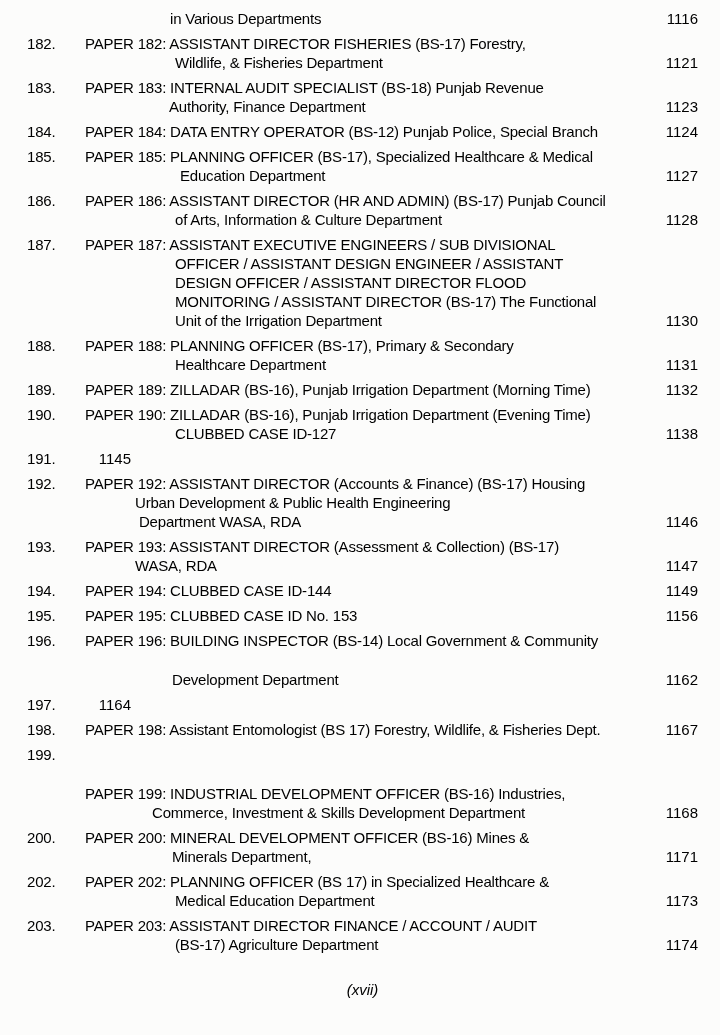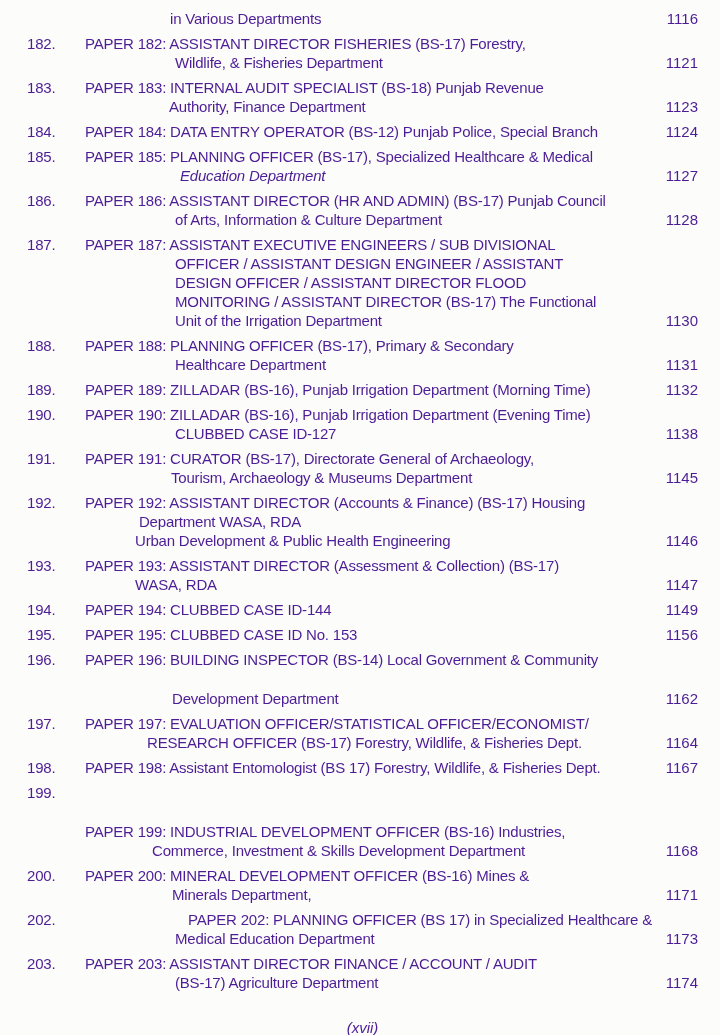--- a/index.html
+++ b/index.html
@@ -5,21 +5,21 @@
   html, body { margin: 0; padding: 0; }
   body {
     width: 720px; height: 1035px;
     background: #ffffff;
     font-family: "Liberation Sans", sans-serif;
   }
   .sheet {
     box-sizing: border-box;
     width: 720px; height: 1035px;
     background: #fcfcfb;
-    color: #4c1d95;
+    color: #000000;
     padding: 9px 22px 0 27px;
     overflow: hidden;
     font-size: 15px;
     line-height: 19px;
     letter-spacing: -0.2px;
   }
   .entry { display: flex; margin-bottom: 6px; }
   .num  { flex: 0 0 58px; width: 58px; }
   .lines { flex: 1 1 auto; min-width: 0; }
   .line { white-space: pre; }
@@ -70,21 +70,21 @@
         <div class="num">184.</div>
         <div class="lines">
           <div class="line" style="padding-left: 0px;">PAPER 184: DATA ENTRY OPERATOR (BS-12) Punjab Police, Special Branch</div>
         </div>
         <div class="pageno">1124</div>
       </div>
       <div class="entry">
         <div class="num">185.</div>
         <div class="lines">
           <div class="line" style="padding-left: 0px;">PAPER 185: PLANNING OFFICER (BS-17), Specialized Healthcare &amp; Medical</div>
-          <div class="line" style="padding-left: 95px; font-style: italic;">Education Department</div>
+          <div class="line" style="padding-left: 95px;">Education Department</div>
         </div>
         <div class="pageno">1127</div>
       </div>
       <div class="entry">
         <div class="num">186.</div>
         <div class="lines">
           <div class="line" style="padding-left: 0px;">PAPER 186: ASSISTANT DIRECTOR (HR AND ADMIN) (BS-17) Punjab Council</div>
           <div class="line" style="padding-left: 90px;">of Arts, Information &amp; Culture Department</div>
         </div>
         <div class="pageno">1128</div>
@@ -118,32 +118,28 @@
       <div class="entry">
         <div class="num">190.</div>
         <div class="lines">
           <div class="line" style="padding-left: 0px;">PAPER 190: ZILLADAR (BS-16), Punjab Irrigation Department (Evening Time)</div>
           <div class="line" style="padding-left: 90px;">CLUBBED CASE ID-127</div>
         </div>
         <div class="pageno">1138</div>
       </div>
       <div class="entry">
         <div class="num">191.</div>
-        <div class="lines">
-          <div class="line" style="padding-left: 0px;">PAPER 191: CURATOR (BS-17), Directorate General of Archaeology,</div>
-          <div class="line" style="padding-left: 86px;">Tourism, Archaeology &amp; Museums Department</div>
-        </div>
         <div class="pageno">1145</div>
       </div>
       <div class="entry">
         <div class="num">192.</div>
         <div class="lines">
           <div class="line" style="padding-left: 0px;">PAPER 192: ASSISTANT DIRECTOR (Accounts &amp; Finance) (BS-17) Housing</div>
+          <div class="line" style="padding-left: 50px;">Urban Development &amp; Public Health Engineering</div>
           <div class="line" style="padding-left: 50px;"> Department WASA, RDA</div>
-          <div class="line" style="padding-left: 50px;">Urban Development &amp; Public Health Engineering</div>
         </div>
         <div class="pageno">1146</div>
       </div>
       <div class="entry">
         <div class="num">193.</div>
         <div class="lines">
           <div class="line" style="padding-left: 0px;">PAPER 193: ASSISTANT DIRECTOR (Assessment &amp; Collection) (BS-17)</div>
           <div class="line" style="padding-left: 50px;">WASA, RDA</div>
         </div>
         <div class="pageno">1147</div>
@@ -165,24 +161,20 @@
       <div class="entry">
         <div class="num">196.</div>
         <div class="lines">
           <div class="line" style="padding-left: 0px;">PAPER 196: BUILDING INSPECTOR (BS-14) Local Government &amp; Community</div>
           <div class="line" style="padding-left: 87px; margin-top: 20px;">Development Department</div>
         </div>
         <div class="pageno">1162</div>
       </div>
       <div class="entry">
         <div class="num">197.</div>
-        <div class="lines">
-          <div class="line" style="padding-left: 0px;">PAPER 197: EVALUATION OFFICER/STATISTICAL OFFICER/ECONOMIST/</div>
-          <div class="line" style="padding-left: 62px;">RESEARCH OFFICER (BS-17) Forestry, Wildlife, &amp; Fisheries Dept.</div>
-        </div>
         <div class="pageno">1164</div>
       </div>
       <div class="entry">
         <div class="num">198.</div>
         <div class="lines">
           <div class="line" style="padding-left: 0px;">PAPER 198: Assistant Entomologist (BS 17) Forestry, Wildlife, &amp; Fisheries Dept.</div>
         </div>
         <div class="pageno">1167</div>
       </div>
       <div class="entry">
@@ -197,21 +189,21 @@
         <div class="num">200.</div>
         <div class="lines">
           <div class="line" style="padding-left: 0px;">PAPER 200: MINERAL DEVELOPMENT OFFICER (BS-16) Mines &amp;</div>
           <div class="line" style="padding-left: 87px;">Minerals Department,</div>
         </div>
         <div class="pageno">1171</div>
       </div>
       <div class="entry">
         <div class="num">202.</div>
         <div class="lines">
-          <div class="line" style="padding-left: 0px; text-align: right;">PAPER 202: PLANNING OFFICER (BS 17) in Specialized Healthcare &amp;</div>
+          <div class="line" style="padding-left: 0px;">PAPER 202: PLANNING OFFICER (BS 17) in Specialized Healthcare &amp;</div>
           <div class="line" style="padding-left: 90px;">Medical Education Department</div>
         </div>
         <div class="pageno">1173</div>
       </div>
       <div class="entry">
         <div class="num">203.</div>
         <div class="lines">
           <div class="line" style="padding-left: 0px;">PAPER 203: ASSISTANT DIRECTOR FINANCE / ACCOUNT / AUDIT</div>
           <div class="line" style="padding-left: 90px;">(BS-17) Agriculture Department</div>
         </div>

